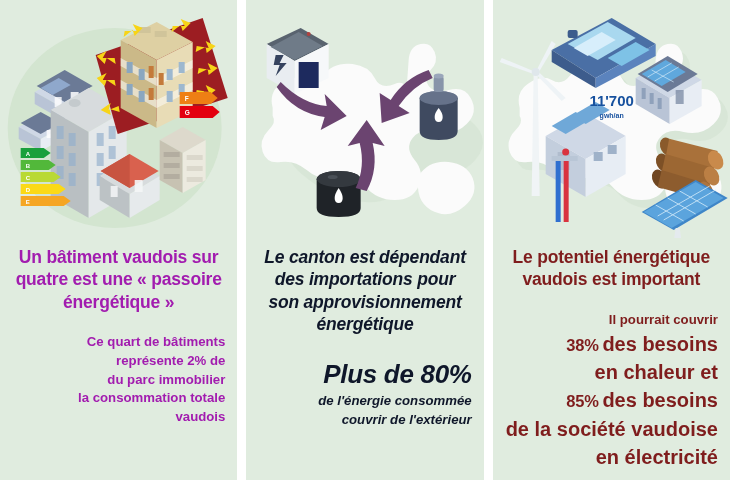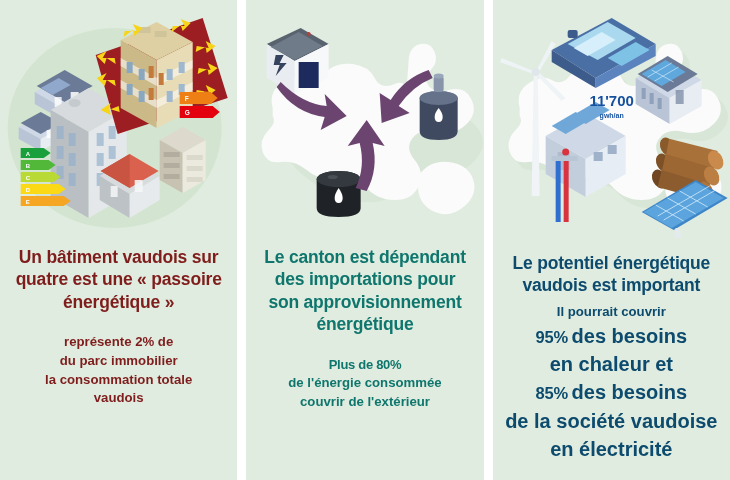--- a/index.html
+++ b/index.html
@@ -14,31 +14,31 @@
   
   .illus{position:relative;width:100%;height:238px;flex:0 0 238px;overflow:hidden;}
   .illus svg{display:block;width:100%;height:100%;}
 
   
   .textwrap{flex:1 1 auto;padding:8px 12px 0;text-align:center;}
   .headline{
     font-size:17.5px;font-weight:bold;line-height:1.28;letter-spacing:-0.2px;margin:0;
   }
   .body{
-    margin:20px 0 0;font-size:13.2px;line-height:1.42;font-weight:600;
+    margin:20px 0 0;font-size:13.2px;line-height:1.42;font-weight:600;text-align:right;
   }
   .body .ln{display:block;}
   .big{font-size:16.5px;font-weight:bold;letter-spacing:-0.2px;}
-  .bigger{font-size:13px;font-weight:bold;letter-spacing:-0.3px;}
+  .bigger{font-size:26px;font-weight:bold;letter-spacing:-0.3px;}
   .sub-b{font-size:20px;font-weight:bold;}
 
   
-  .p1 .headline,.p1 .body{color:#7f1d1d;}
-  .p2 .headline,.p2 .body{color:#0f766e;}
-  .p3 .headline,.p3 .body{color:#0c4a6e;margin-top:6px;}
+  .p1 .headline,.p1 .body{color:#a21caf;}
+  .p2 .headline,.p2 .body{color:#0f172a;font-style:italic;}
+  .p3 .headline,.p3 .body{color:#7f1d1d;}
 
   .kwh-num{font-size:15px;font-weight:bold;fill:#17519e;}
   .kwh-unit{font-size:7px;font-weight:bold;fill:#17519e;}
 </style>
 </head>
 <body>
 
 <div class="board">
 
   <section class="panel p1">
@@ -199,20 +199,21 @@
       </svg>
     </div>
 
     <div class="textwrap">
       <h2 class="headline">
         <span class="ln">Un bâtiment vaudois</span>
         <span class="ln">sur quatre est une</span>
         <span class="ln">« passoire énergétique »</span>
       </h2>
       <p class="body">
+        <span class="ln">Ce quart de bâtiments</span>
         <span class="ln">représente 2% de</span>
         <span class="ln">du parc immobilier</span>
         <span class="ln">la consommation totale</span>
         <span class="ln">vaudois</span>
       </p>
     </div>
   </section>
 
   <section class="panel p2">
     <div class="illus">
@@ -391,21 +392,21 @@
     </div>
 
     <div class="textwrap">
       <h2 class="headline">
         <span class="ln">Le potentiel</span>
         <span class="ln">énergétique vaudois</span>
         <span class="ln">est important</span>
       </h2>
       <p class="body">
         <span class="ln">Il pourrait couvrir</span>
-        <span class="ln"><span class="big">95%</span> <span class="sub-b">des besoins</span></span>
+        <span class="ln"><span class="big">38%</span> <span class="sub-b">des besoins</span></span>
         <span class="ln sub-b">en chaleur et</span>
         <span class="ln"><span class="big">85%</span> <span class="sub-b">des besoins</span></span>
         <span class="ln sub-b">de la société vaudoise</span>
         <span class="ln sub-b">en électricité</span>
       </p>
     </div>
   </section>
 
 </div>
 

